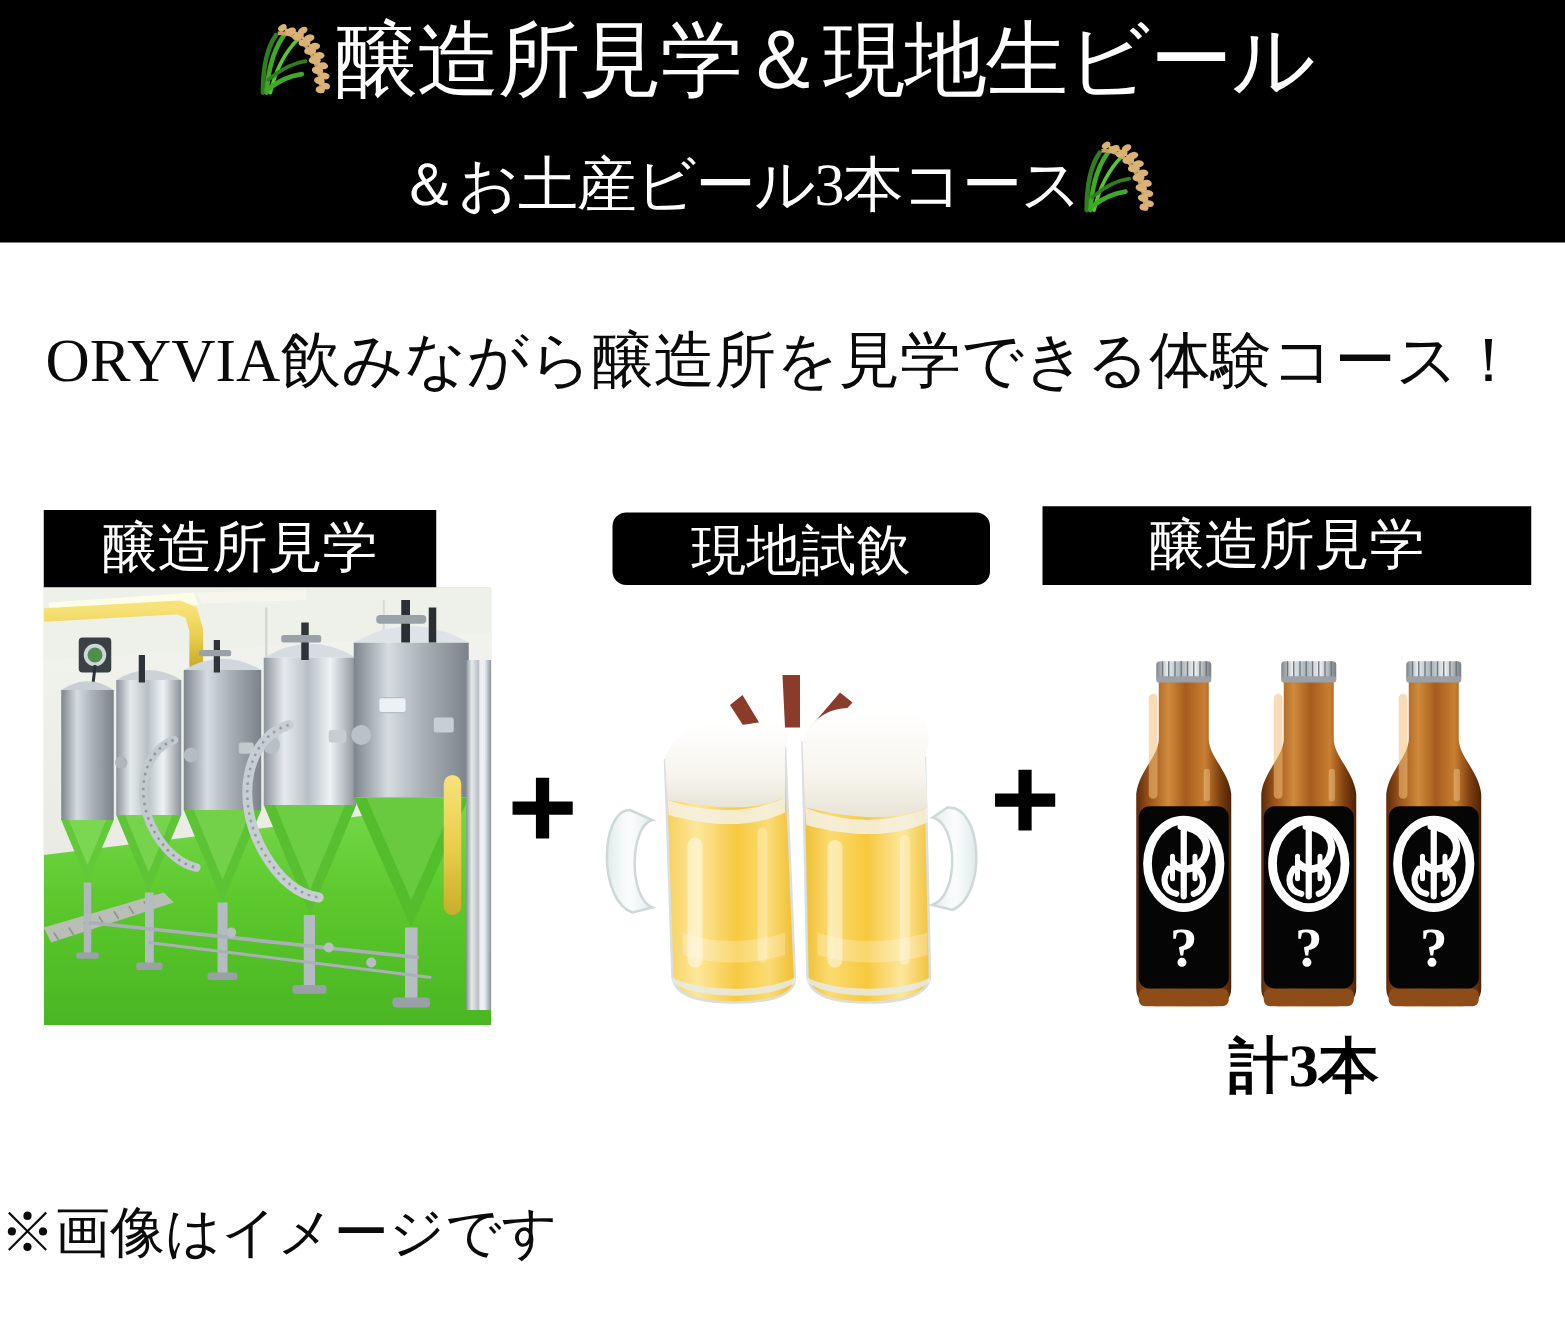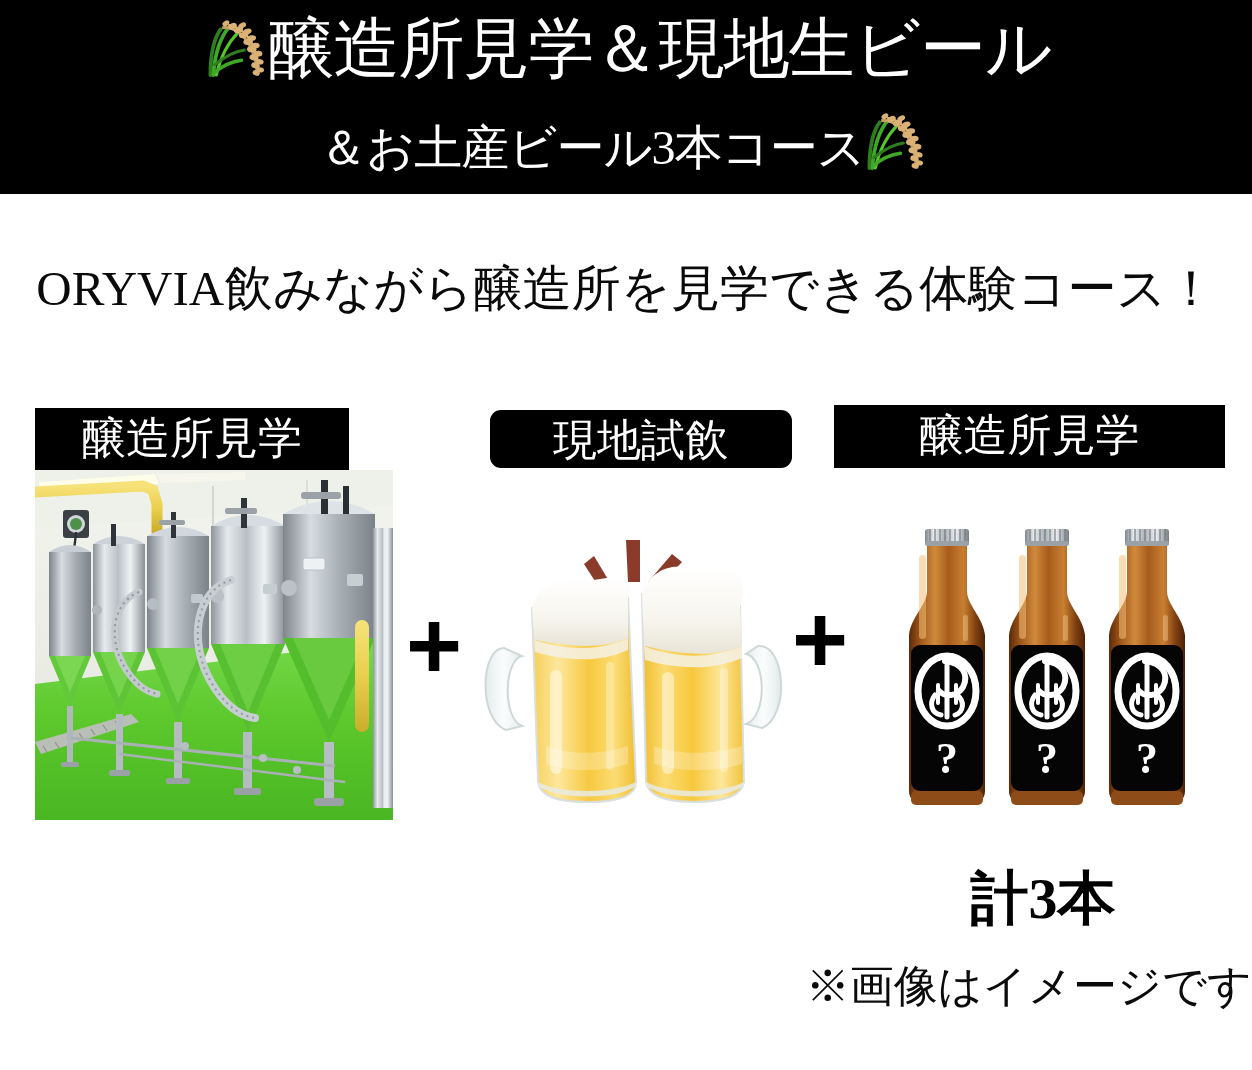--- a/index.html
+++ b/index.html
@@ -136,33 +136,32 @@
 
   .count-3 {
     position: absolute;
     left: 893px;
     top: 425px;
     width: 300px;
     text-align: center;
     color: #000000;
     font-family: "Liberation Serif", "DejaVu Serif", serif;
     font-weight: 700;
-    font-size: 58px;
+    font-size: 48px;
     line-height: 58px;
     white-space: nowrap;
-    margin-top: 45px;
   }
 
   
   .note {
     position: absolute;
     left: 0;
     top: 958px;
     width: 1252px;
-    text-align: right;
+    text-align: left;
     color: #0b0b0b;
     font-family: "Liberation Serif", "DejaVu Serif", serif;
     font-size: 44px;
     line-height: 58px;
     white-space: nowrap;
   }
 </style>
 </head>
 <body>
 

